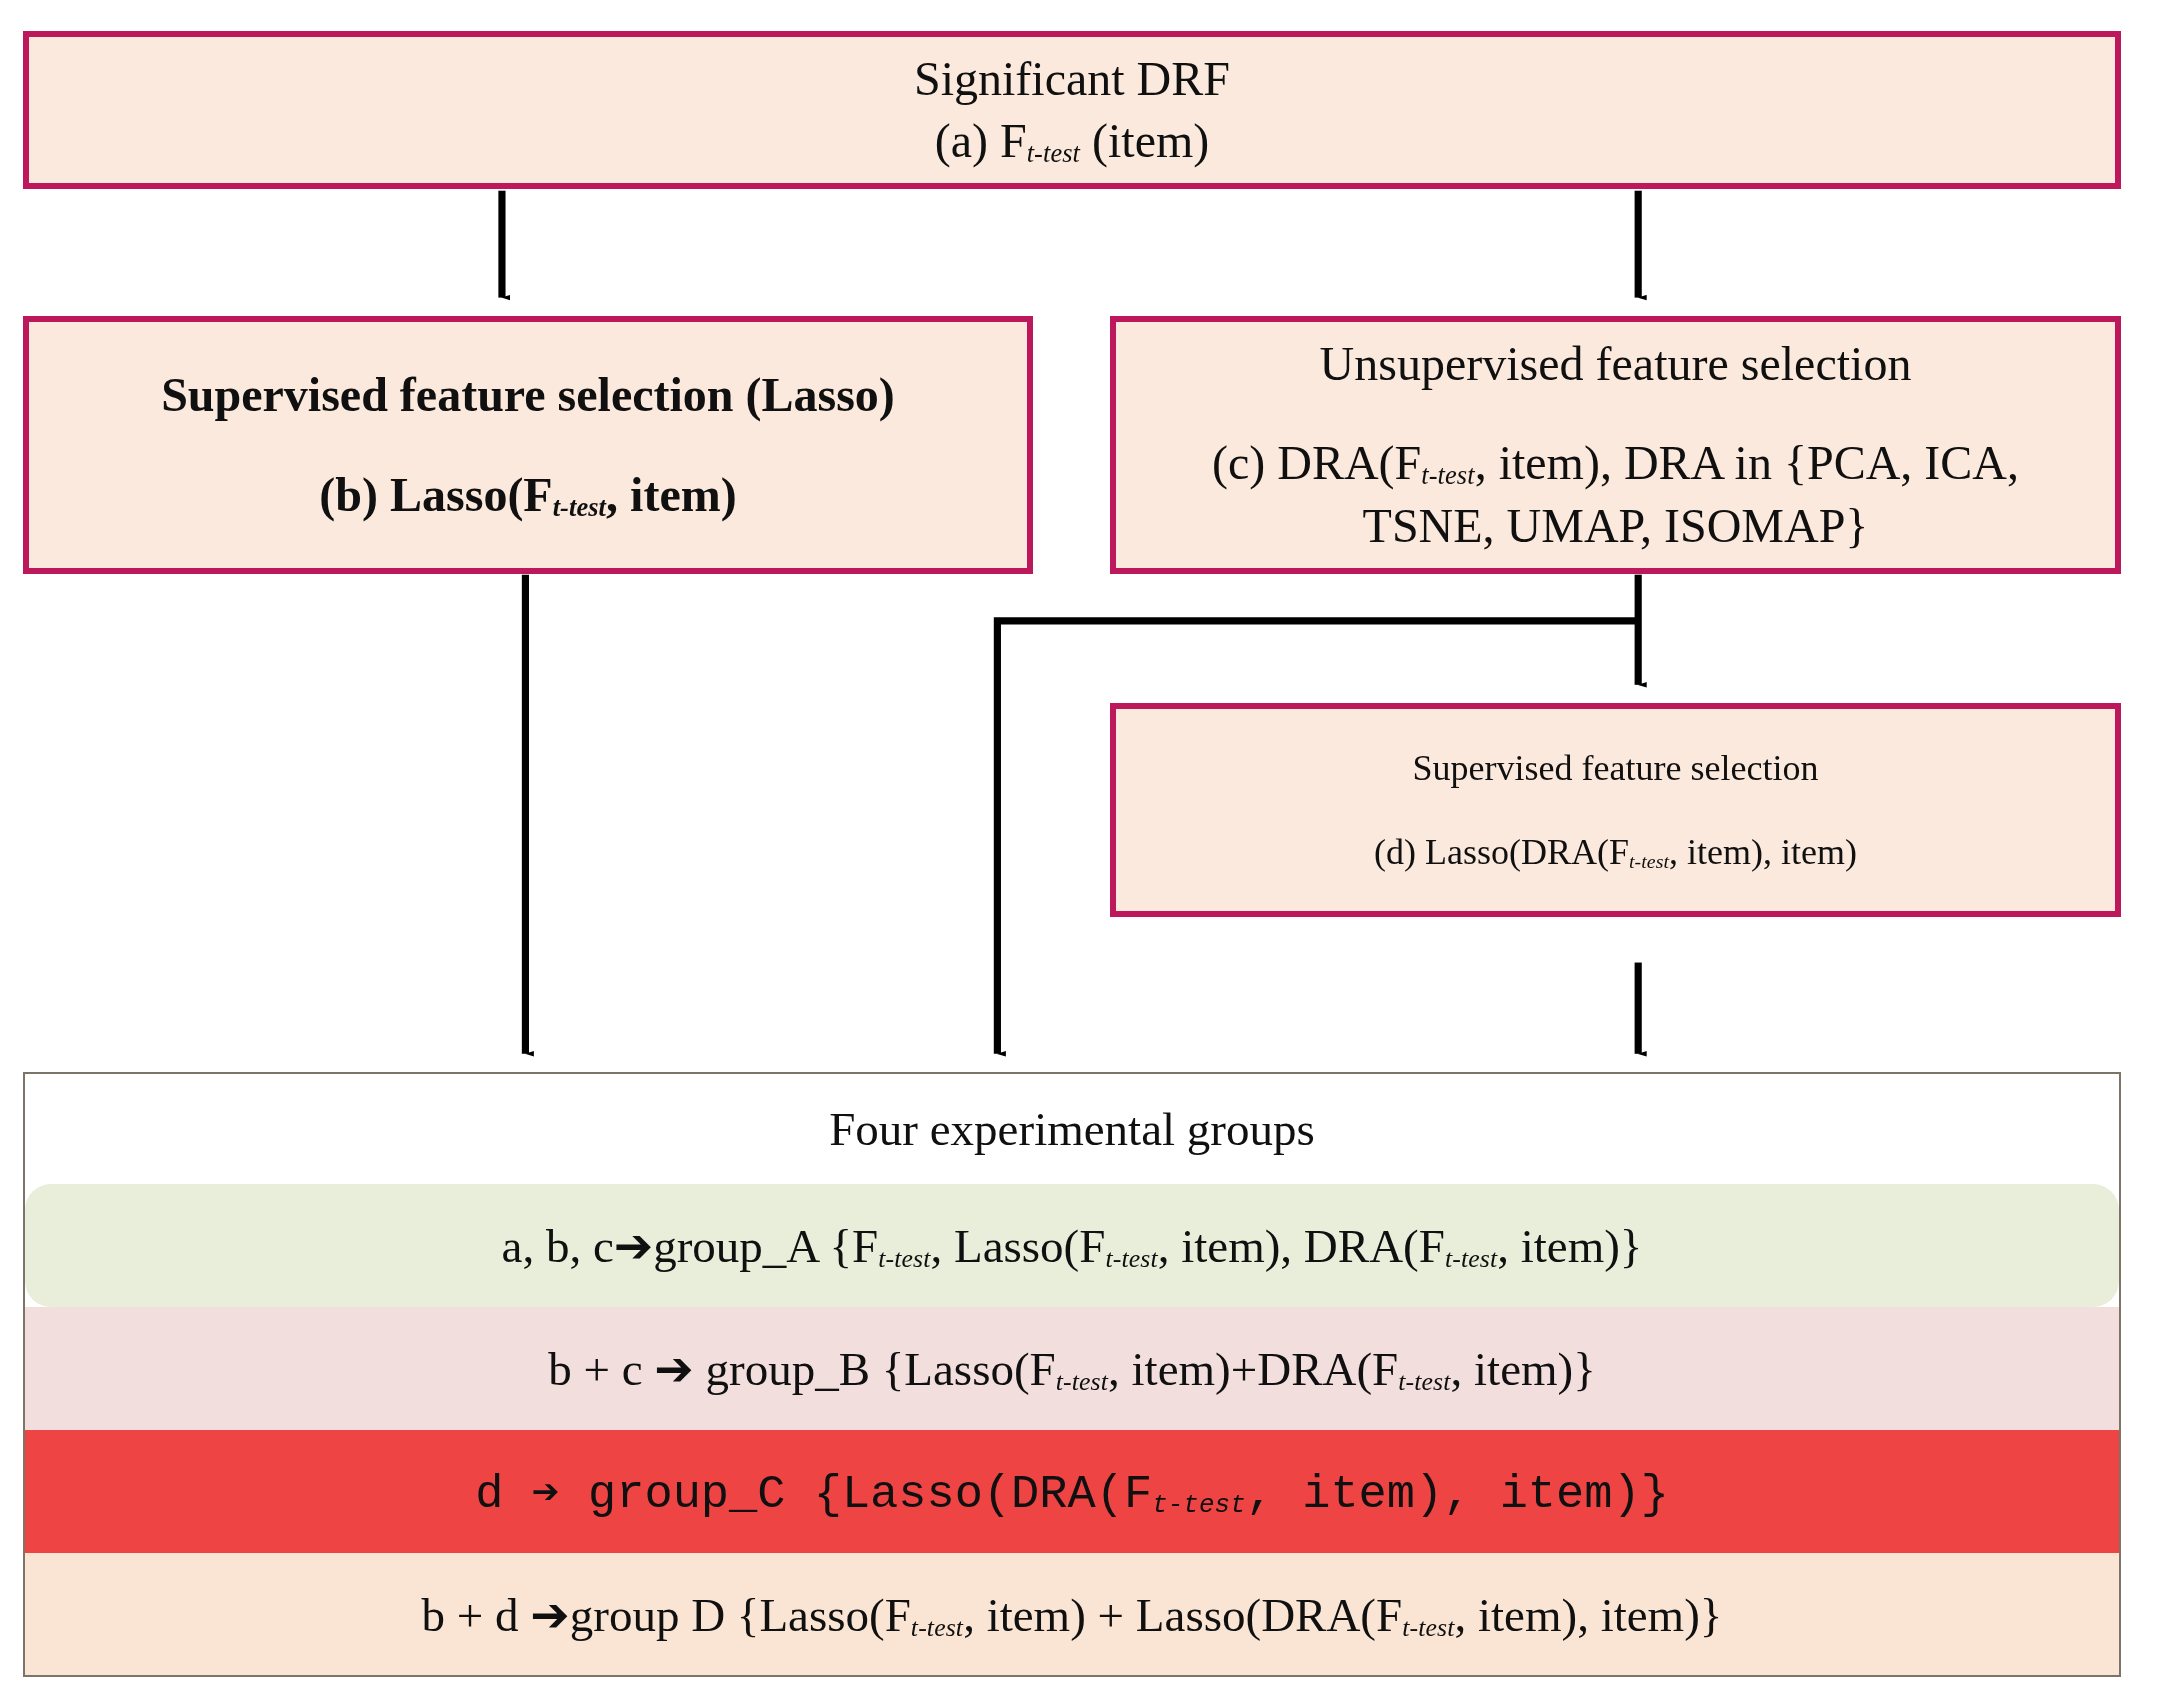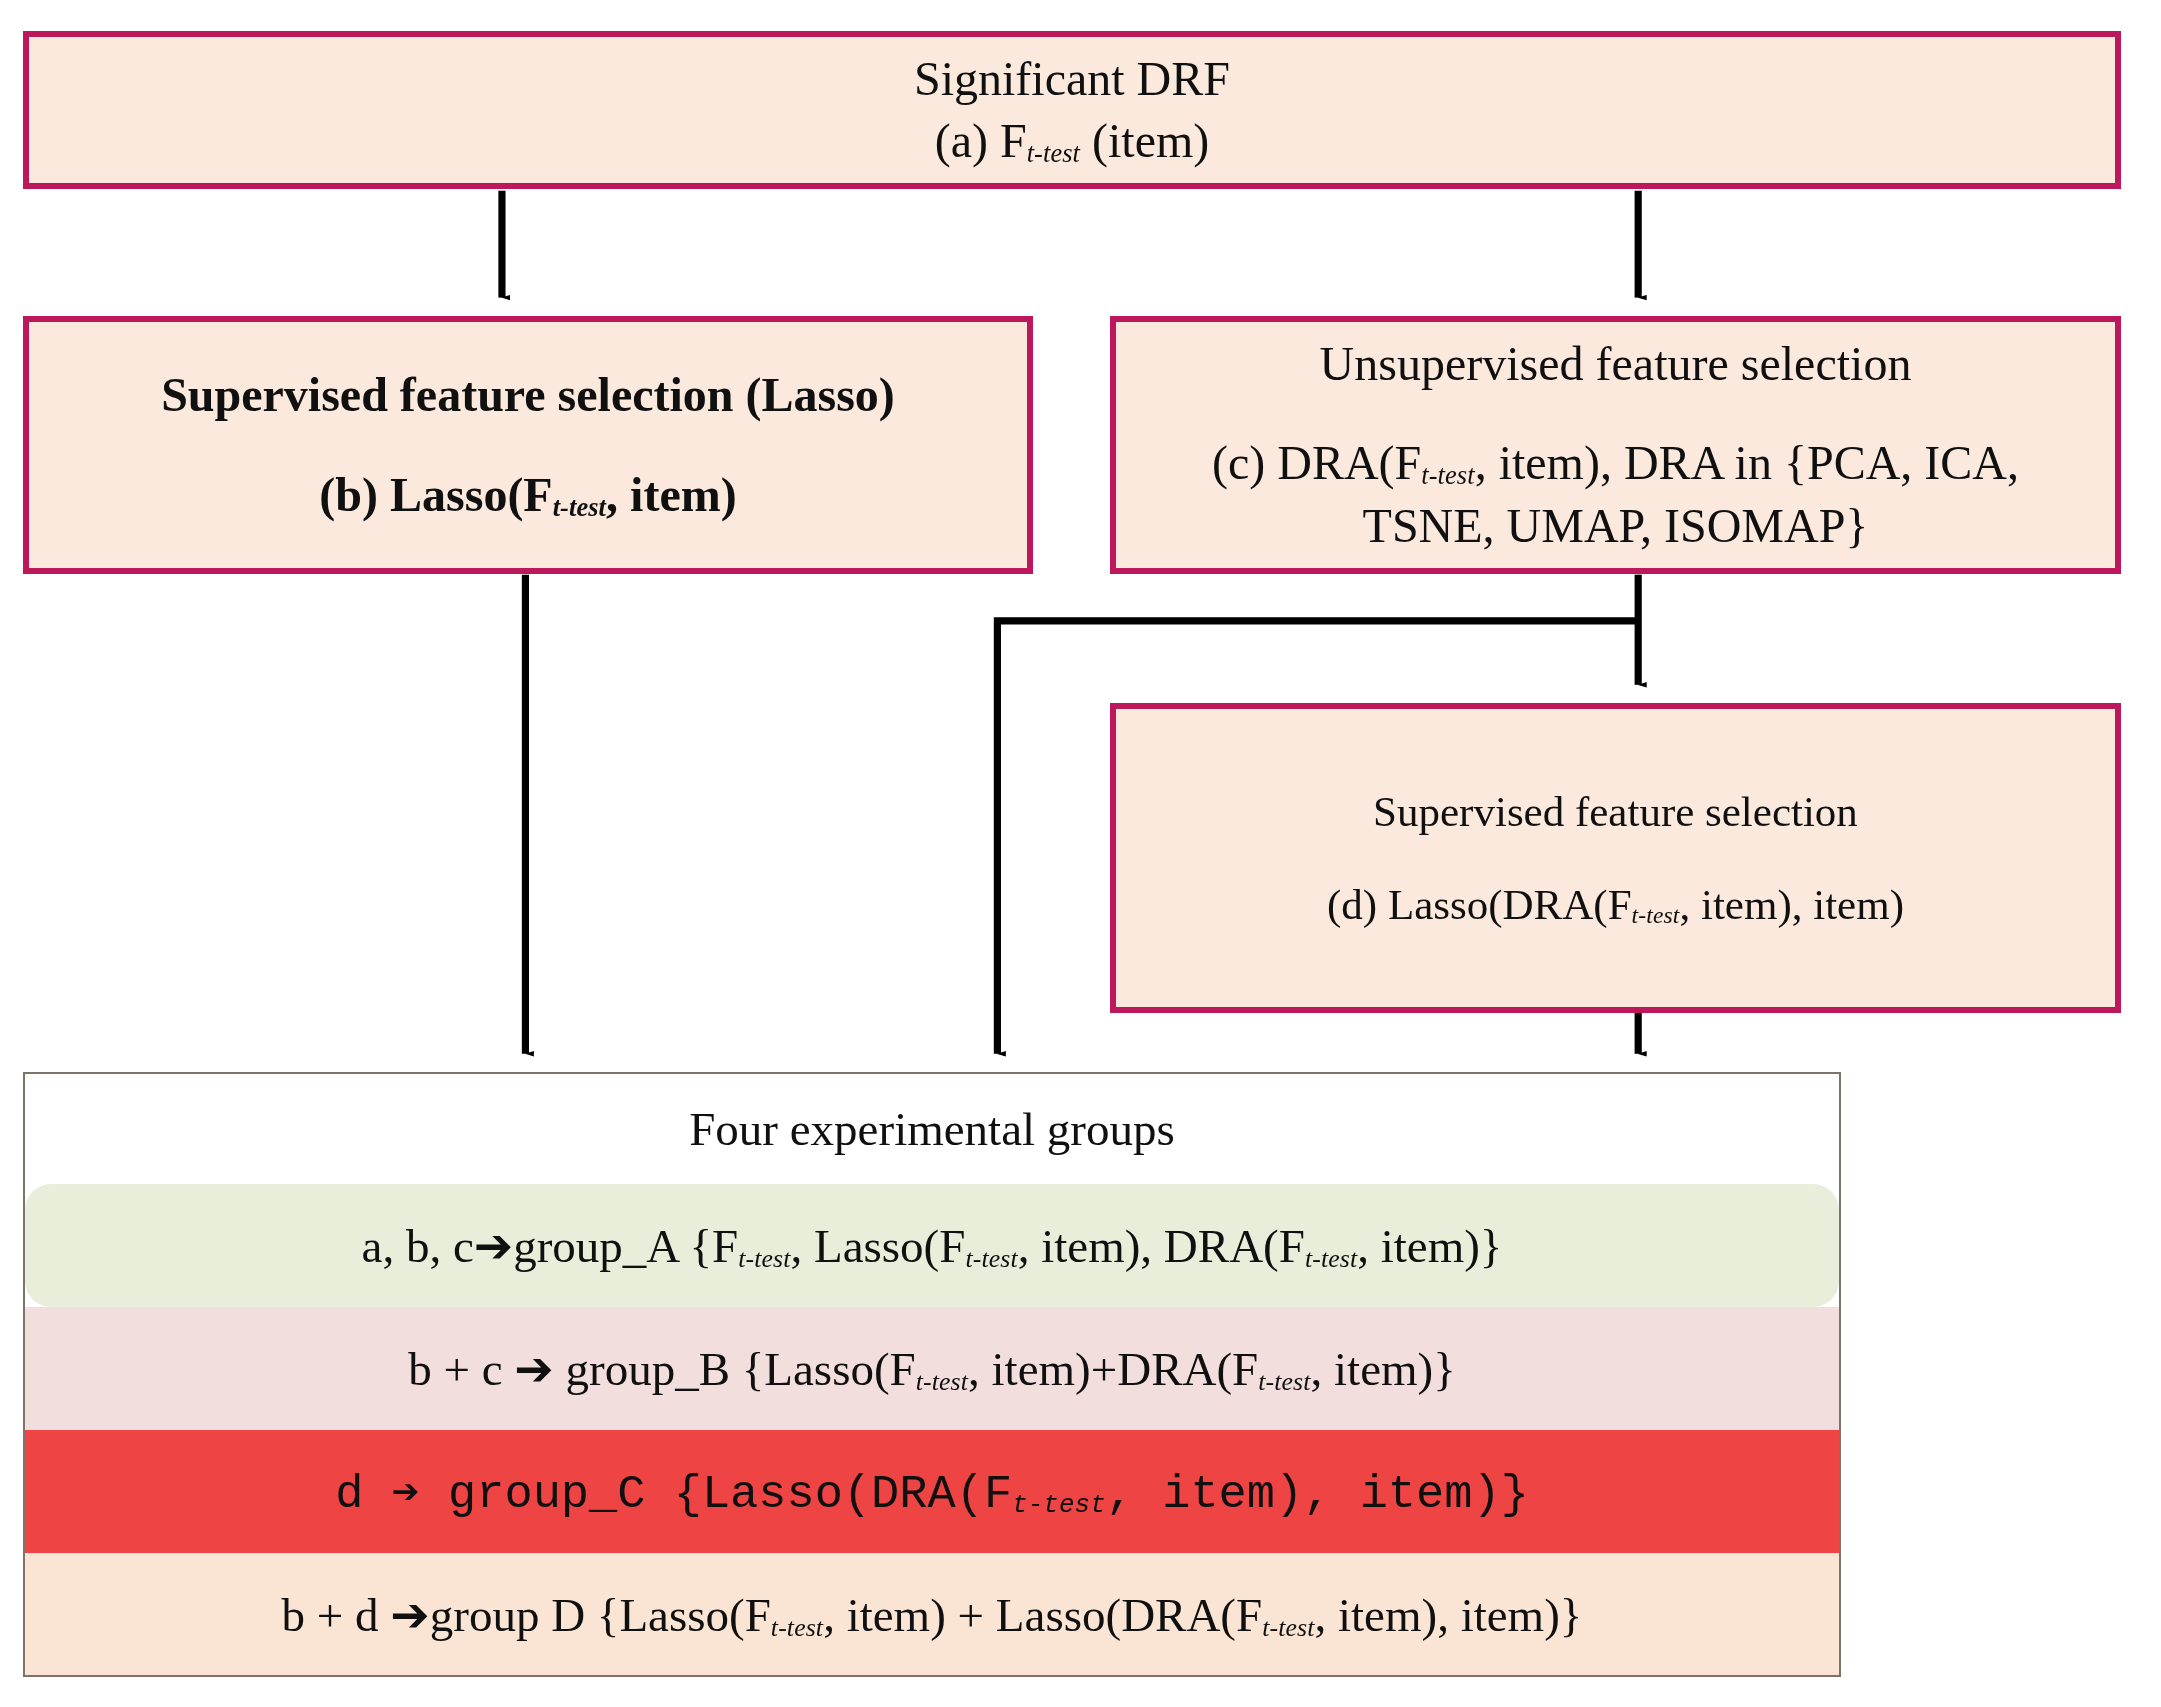--- a/index.html
+++ b/index.html
@@ -38,28 +38,28 @@
     width: 100%;
     padding: 0 17px;
     box-sizing: border-box;
     white-space: nowrap;
   }
   .gap-lg { height: 37px; }
 
   #node-root  { left: 23px;   top: 31px;   width: 2098px; height: 158px; font-size: 48px; }
   #node-sup   { left: 23px;   top: 316px;  width: 1010px; height: 258px; font-size: 48px; font-weight: bold; }
   #node-unsup { left: 1110px; top: 316px;  width: 1011px; height: 258px; font-size: 48px; }
-  #node-supd  { left: 1110px; top: 703px; width: 1011px; height: 310px; font-size: 43px; }
+  #node-supd  { left: 1110px; top: 703px; width: 1011px; height: 214px; font-size: 36px; }
 
   
   #panel {
     position: absolute;
     left: 23px;
     top: 1072px;
-    width: 1818px;
+    width: 2098px;
     height: 605px;
     box-sizing: border-box;
     border: 2px solid #7d7369;
     background: #ffffff;
     display: flex;
     flex-direction: column;
     overflow: hidden;
     justify-content: space-between;
   }
   .band {

